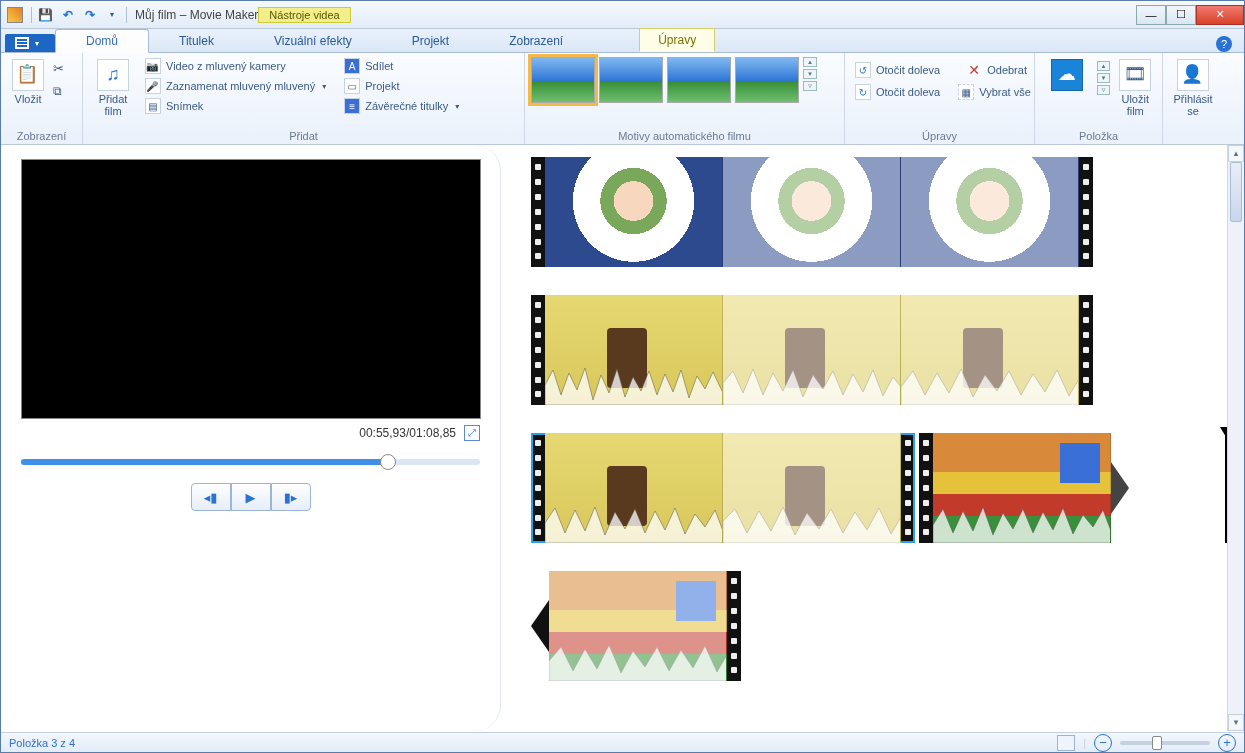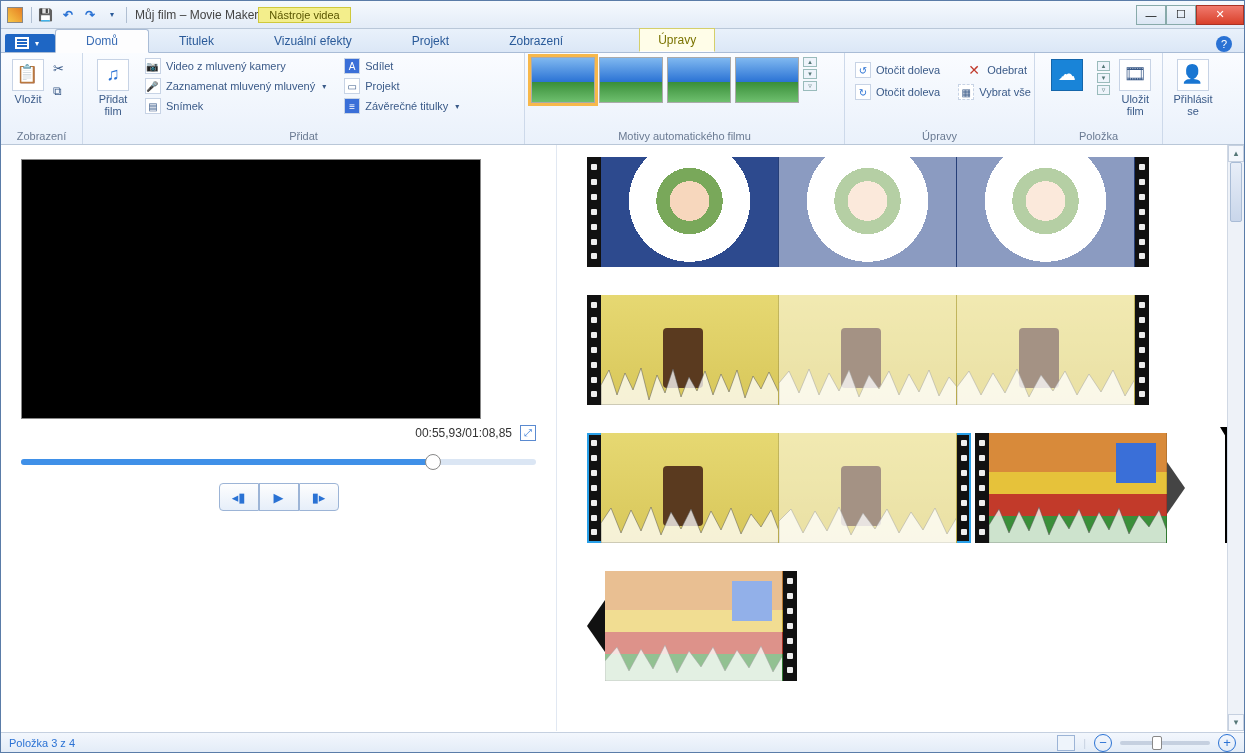--- a/index.html
+++ b/index.html
@@ -41,21 +41,21 @@
 .thumbrow { display: flex; align-items: center; gap: 6px; padding: 6px 4px; }
 .thumb { width: 64px; height: 46px; background: linear-gradient(#7fb8f0,#2a72d4 55%,#3a8f3a 55%,#6ebf6e); border: 1px solid #aaa; }
 .thumb.sel { outline: 3px solid #f7b84b; }
 .thumb.stack { position: relative; }
 .thumb.stack::after { content:""; position:absolute; left:5px; top:-5px; right:-5px; bottom:5px; border:1px solid #aaa; background:linear-gradient(#7fb8f0,#2a72d4 55%,#3a8f3a 55%,#6ebf6e); z-index:-1; }
 .spin { width: 14px; display:flex; flex-direction:column; gap:2px; }
 .spin div { height:10px; border:1px solid #9bb; background:#eef4fb; font-size:7px; text-align:center; line-height:8px; color:#577; cursor:default; }
 
 
 .editor { position: absolute; top: 145px; left: 1px; right: 1px; bottom: 22px; background: #fff; display: flex; }
-.preview { width: 556px; border-right: 1px solid #e1e8f2; padding: 14px 20px; }
+.preview { width: 500px; border-right: 1px solid #e1e8f2; padding: 14px 20px; border-radius: 26px; }
 .previewvid { width: 460px; height: 260px; background: #000; border: 1px solid #888; }
 .timecode { text-align: right; font-size: 12px; color: #333; margin-top: 6px; display:flex; justify-content:flex-end; gap:8px; align-items:center; }
 .timecode .expand { width:16px; height:16px; border:1px solid #5a8ad0; color:#2a72d4; font-size:10px; display:inline-flex; align-items:center; justify-content:center; cursor:default; }
 .seek { margin-top: 18px; height: 6px; background: #dbe6f4; border-radius: 3px; position: relative; }
 .seek .prog { position:absolute; left:0; top:0; bottom:0; width:80%; background:#3f90e8; border-radius:3px; }
 .seek .knob { position:absolute; left:80%; top:-5px; width:16px; height:16px; background:#fff; border:1px solid #888; border-radius:50%; transform:translateX(-50%); }
 .playctrl { margin-top: 18px; display:flex; justify-content:center; gap:0; }
 .playctrl button { width:40px; height:28px; background:linear-gradient(#fefefe,#e6eef9); border:1px solid #9cb4d6; color:#2a72d4; font-size:13px; cursor:default; }
 .playctrl button:first-child { border-radius:4px 0 0 4px; }
 .playctrl button:last-child { border-radius:0 4px 4px 0; }

